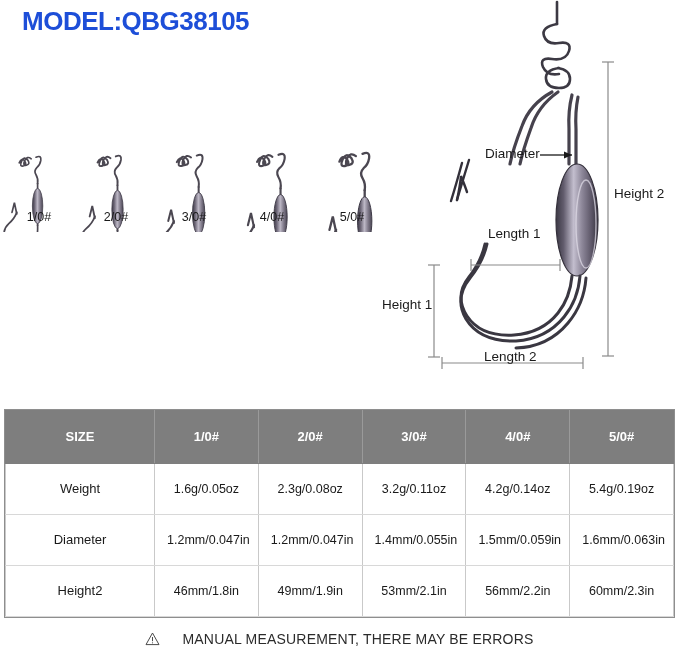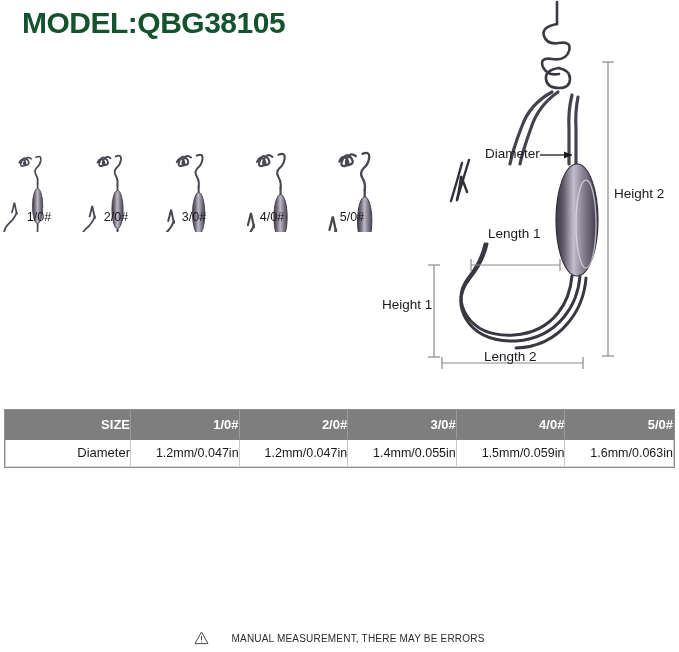--- a/index.html
+++ b/index.html
@@ -9,23 +9,23 @@
     font-family:"Liberation Sans", sans-serif;
     color:#1a1a1a;
     position:relative;
     overflow:hidden;
   }
   .page{position:relative;width:679px;height:652px;}
 
   
   .title{
     position:absolute;left:22px;top:6px;
-    font-size:30px;font-weight:bold;
+    font-size:26px;font-weight:bold;
     letter-spacing:-0.5px;
-    color:#14532d;
+    color:#1d4ed8;
     white-space:nowrap;
   }
 
   
   .hook-row{position:absolute;left:0px;top:62px;width:420px;height:170px;}
   .size-label{
     position:absolute;
     text-align:center;
     font-size:12.5px;
     color:#1a1a1a;
@@ -48,23 +48,23 @@
   .annot-length2{left:84px;top:349px;}
 
   
   .spec-table{
     position:absolute;left:4px;top:409px;
     width:671px;
     border-collapse:collapse;
     table-layout:fixed;
   }
   .spec-table th,.spec-table td{
-    text-align:right;
+    text-align:center;
     font-size:12.5px;
-    padding:0;
+    padding:12px;
     height:26px;
     line-height:26px;
     border-left:1px solid #c9c9c9;
     border-right:1px solid #c9c9c9;
     border-top:1px solid #d8d8d8;
     border-bottom:1px solid #d8d8d8;
     color:#1a1a1a;
   }
   .spec-table th{
     background:#7e7e7e;
@@ -87,21 +87,21 @@
   }
   .tbl-wrap table{position:static;left:auto;top:auto;width:669px;}
 
   
   .footer{
     position:absolute;left:0;top:631px;width:679px;
     display:flex;align-items:center;justify-content:center;
     gap:7px;
   }
   .footer-text{
-    font-size:10px;color:#2b2b2b;letter-spacing:0.2px;white-space:nowrap;margin-left:15px;
+    font-size:14px;color:#2b2b2b;letter-spacing:0.2px;white-space:nowrap;margin-left:15px;
   }
   .warn-icon{display:block;}
 </style>
 </head>
 <body>
 
 <div class="page">
 
   <div class="title">MODEL:QBG38105</div>
 
@@ -277,26 +277,42 @@
           <th style="width:124px;">SIZE</th>
           <th>1/0#</th>
           <th>2/0#</th>
           <th>3/0#</th>
           <th>4/0#</th>
           <th>5/0#</th>
         </tr>
       </thead>
       <tbody>
         <tr>
+          <td class="rowlabel">Weight</td>
+          <td>1.6g/0.05oz</td>
+          <td>2.3g/0.08oz</td>
+          <td>3.2g/0.11oz</td>
+          <td>4.2g/0.14oz</td>
+          <td>5.4g/0.19oz</td>
+        </tr>
+        <tr>
           <td class="rowlabel">Diameter</td>
           <td>1.2mm/0.047in</td>
           <td>1.2mm/0.047in</td>
           <td>1.4mm/0.055in</td>
           <td>1.5mm/0.059in</td>
           <td>1.6mm/0.063in</td>
+        </tr>
+        <tr>
+          <td class="rowlabel">Height2</td>
+          <td>46mm/1.8in</td>
+          <td>49mm/1.9in</td>
+          <td>53mm/2.1in</td>
+          <td>56mm/2.2in</td>
+          <td>60mm/2.3in</td>
         </tr>
       </tbody>
     </table>
   </div>
 
   <div class="footer">
     <svg class="warn-icon" width="15" height="14" viewBox="0 0 15 14">
       <path d="M7.5,1 L14,12.6 L1,12.6 Z" fill="none" stroke="#4a4a4a" stroke-width="1"></path>
       <line x1="7.5" y1="5" x2="7.5" y2="9.2" stroke="#4a4a4a" stroke-width="1"></line>
       <circle cx="7.5" cy="10.8" r="0.6" fill="#4a4a4a"></circle>

